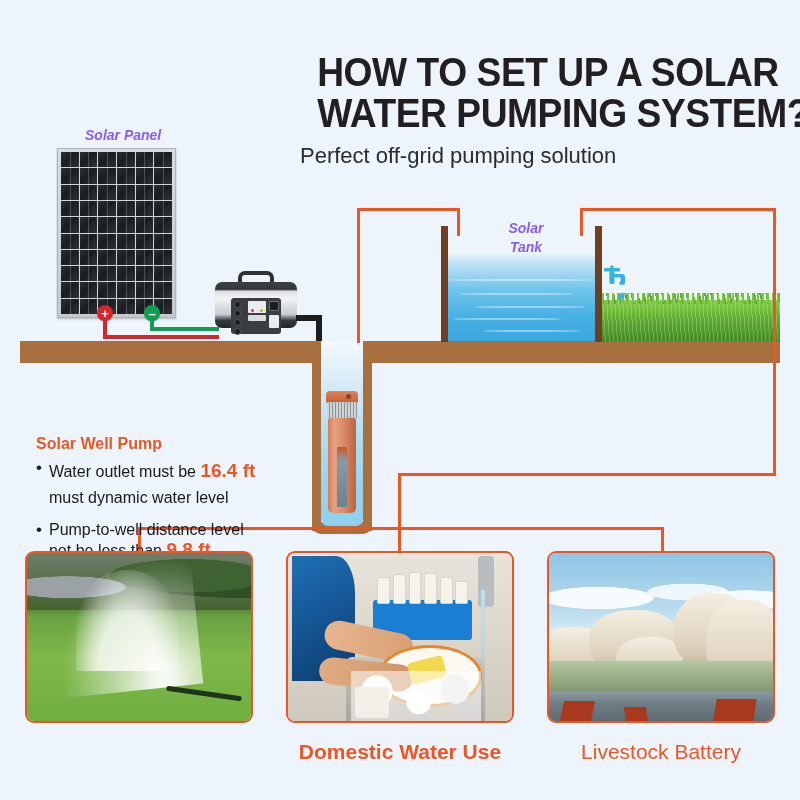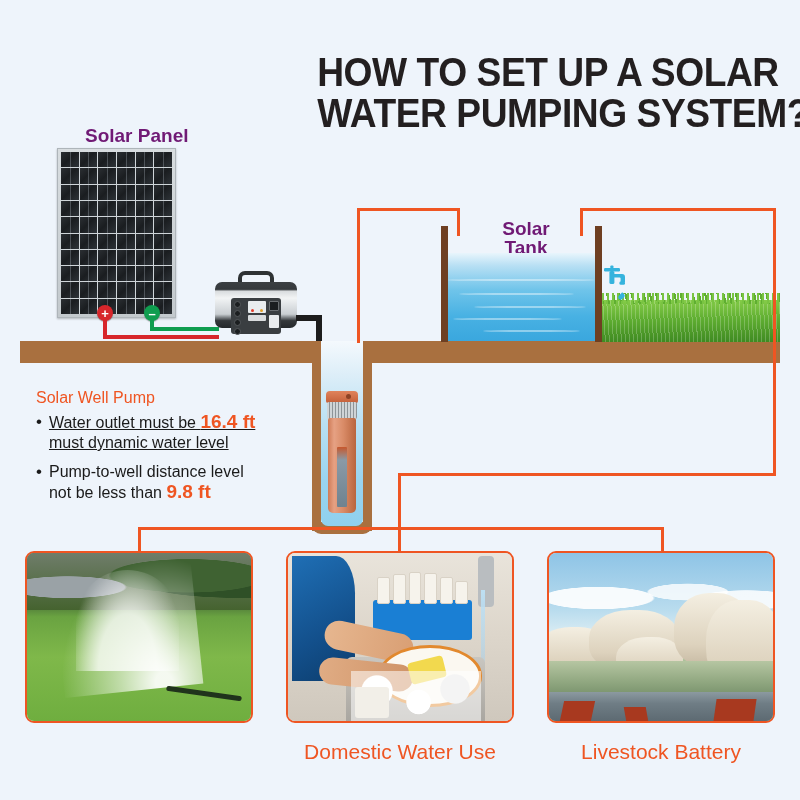--- a/index.html
+++ b/index.html
@@ -21,22 +21,22 @@
     transform:scaleX(0.93);transform-origin:center;
     white-space:nowrap;
   }
   .subtitle{
     font-size:22px;color:#2b2b2b;margin-top:9px;white-space:nowrap;
     font-weight:normal;
   }
 
   
   .olabel{
-    position:absolute;color:#701a75;font-weight:bold;
-    font-size:19px;line-height:17px;
+    position:absolute;color:#8b5cf6;font-weight:bold;
+    font-size:14px;line-height:17px;font-style:italic;
   }
 
   
   .panel{
     position:absolute;left:57px;top:148px;width:119px;height:170px;
     background:linear-gradient(180deg,#d8dde0,#c3c9cd);
     border:1px solid #aeb5ba;box-sizing:border-box;padding:3px;
     box-shadow:0 1px 2px rgba(0,0,0,.25);
   }
   .panel-cells{
@@ -167,21 +167,21 @@
     position:absolute;width:228px;height:172px;top:551px;
     border:2px solid #ef5522;border-radius:9px;overflow:hidden;box-sizing:border-box;
   }
   .card1{left:25px;}
   .card2{left:286px;}
   .card3{left:547px;}
   .caption{
     position:absolute;top:740px;width:228px;text-align:center;
     color:#ef5522;font-size:21px;
   }
-  .cap1{left:25px;} .cap2{left:286px;} .cap3{left:547px;}
+  .cap1{left:25px;} .cap2{left:286px;font-weight:bold;} .cap3{left:547px;}
 
   
   .p1{position:absolute;inset:0;background:linear-gradient(180deg,#4f6b42 0%,#3c5c34 26%,#6aa341 38%,#7fb84a 62%,#6fae3f 100%);}
   .p1 .trees{position:absolute;left:0;top:0;width:100%;height:34%;
     background:radial-gradient(ellipse at 18% 60%,#9aa2a6 0 22%,transparent 23%),
                radial-gradient(ellipse at 72% 40%,#3f6232 0 34%,transparent 35%),
                radial-gradient(ellipse at 95% 55%,#2f5027 0 30%,transparent 31%),
                linear-gradient(180deg,#6f7d6a,#45632f);}
   .p1 .spray{
     position:absolute;left:14%;top:6%;width:62%;height:76%;
@@ -227,20 +227,21 @@
   .p3 .rust{position:absolute;bottom:0;background:#a8391f;}
 </style>
 </head>
 <body>
 
 <div id="stage">
 
   <div class="title-wrap">
     <div class="title-line">HOW TO SET UP A SOLAR</div>
     <div class="title-line">WATER PUMPING SYSTEM?</div>
+    <div class="subtitle">Perfect off-grid pumping solution</div>
   </div>
 
   <div class="olabel" style="left:85px;top:127px;">Solar Panel</div>
 
   <div class="panel">
     <div class="panel-cells">
       <div class="cell"></div>
         <div class="cell"></div>
         <div class="cell"></div>
         <div class="cell"></div>
@@ -391,25 +392,25 @@
   <div class="ol" style="left:773px;top:208px;width:3px;height:268px;"></div>
   <div class="ol" style="left:398px;top:473px;width:378px;height:3px;"></div>
 
   <div class="ol" style="left:398px;top:473px;width:3px;height:57px;"></div>
   <div class="ol" style="left:138px;top:527px;width:526px;height:3px;"></div>
   <div class="ol" style="left:138px;top:527px;width:3px;height:25px;"></div>
   <div class="ol" style="left:398px;top:527px;width:3px;height:25px;"></div>
   <div class="ol" style="left:661px;top:527px;width:3px;height:25px;"></div>
 
   <div style="position:absolute;left:36px;top:389px;width:268px;">
-    <div style="color:#ef5522;font-weight:normal;font-size:16px;margin-bottom:5px;">Solar Well Pump</div>
+    <div style="color:#ef5522;font-weight:bold;font-size:16px;margin-bottom:5px;margin-top:46px;">Solar Well Pump</div>
 
     <div style="display:flex;gap:7px;margin-bottom:9px;">
       <span style="color:#1a1a1a;font-size:17px;line-height:20px;">•</span>
-      <div style="font-size:16px;line-height:20px;color:#1a1a1a;text-decoration:underline;">
+      <div style="font-size:16px;line-height:26px;color:#1a1a1a;">
         <span>Water outlet must be </span><span style="color:#ef5522;font-weight:bold;font-size:19px;">16.4 ft</span><br>
         <span>must dynamic water level</span>
       </div>
     </div>
 
     <div style="display:flex;gap:7px;">
       <span style="color:#1a1a1a;font-size:17px;line-height:20px;">•</span>
       <div style="font-size:16px;line-height:20px;color:#1a1a1a;">
         <span>Pump-to-well distance level</span><br>
         <span>not be less than </span><span style="color:#ef5522;font-weight:bold;font-size:19px;">9.8 ft</span>

